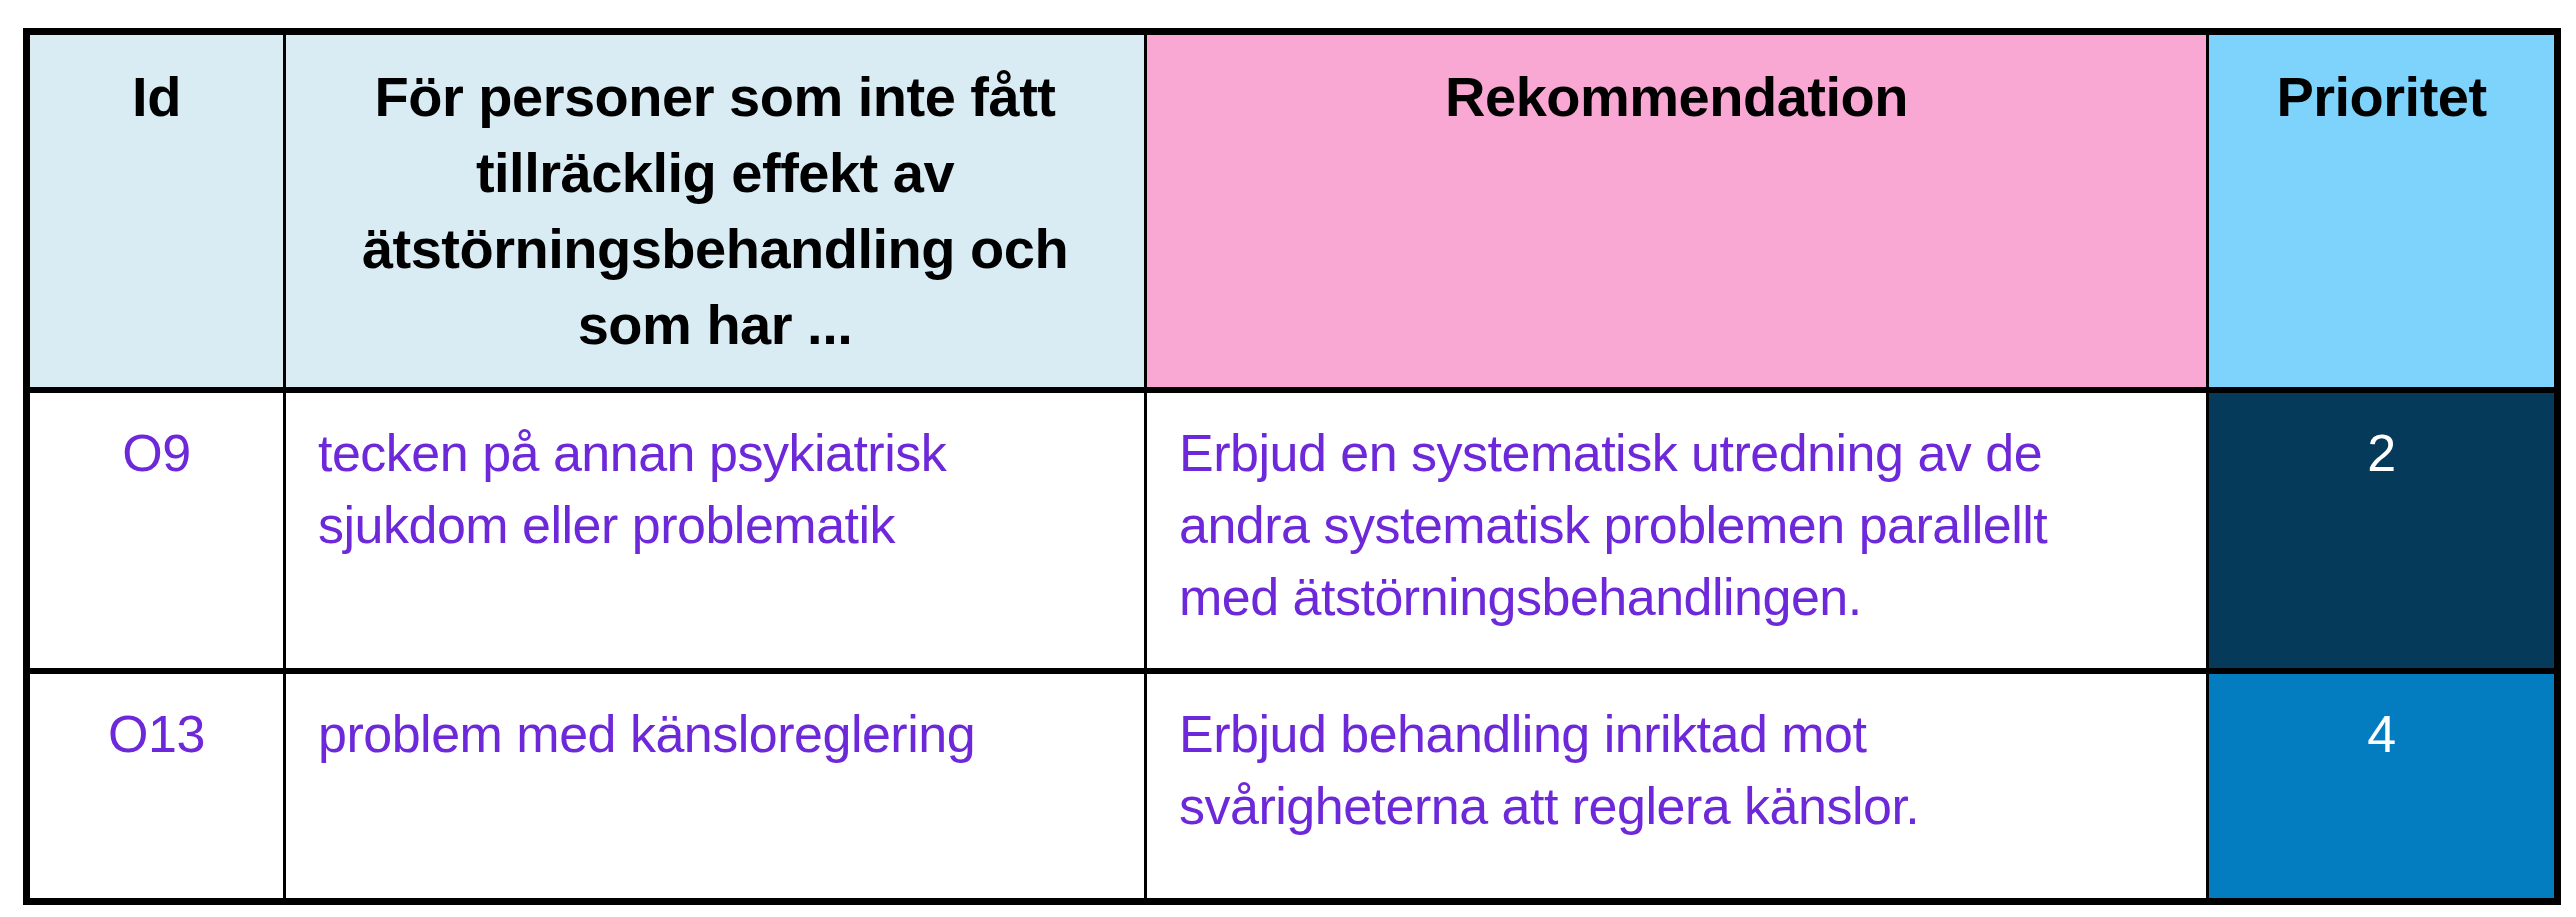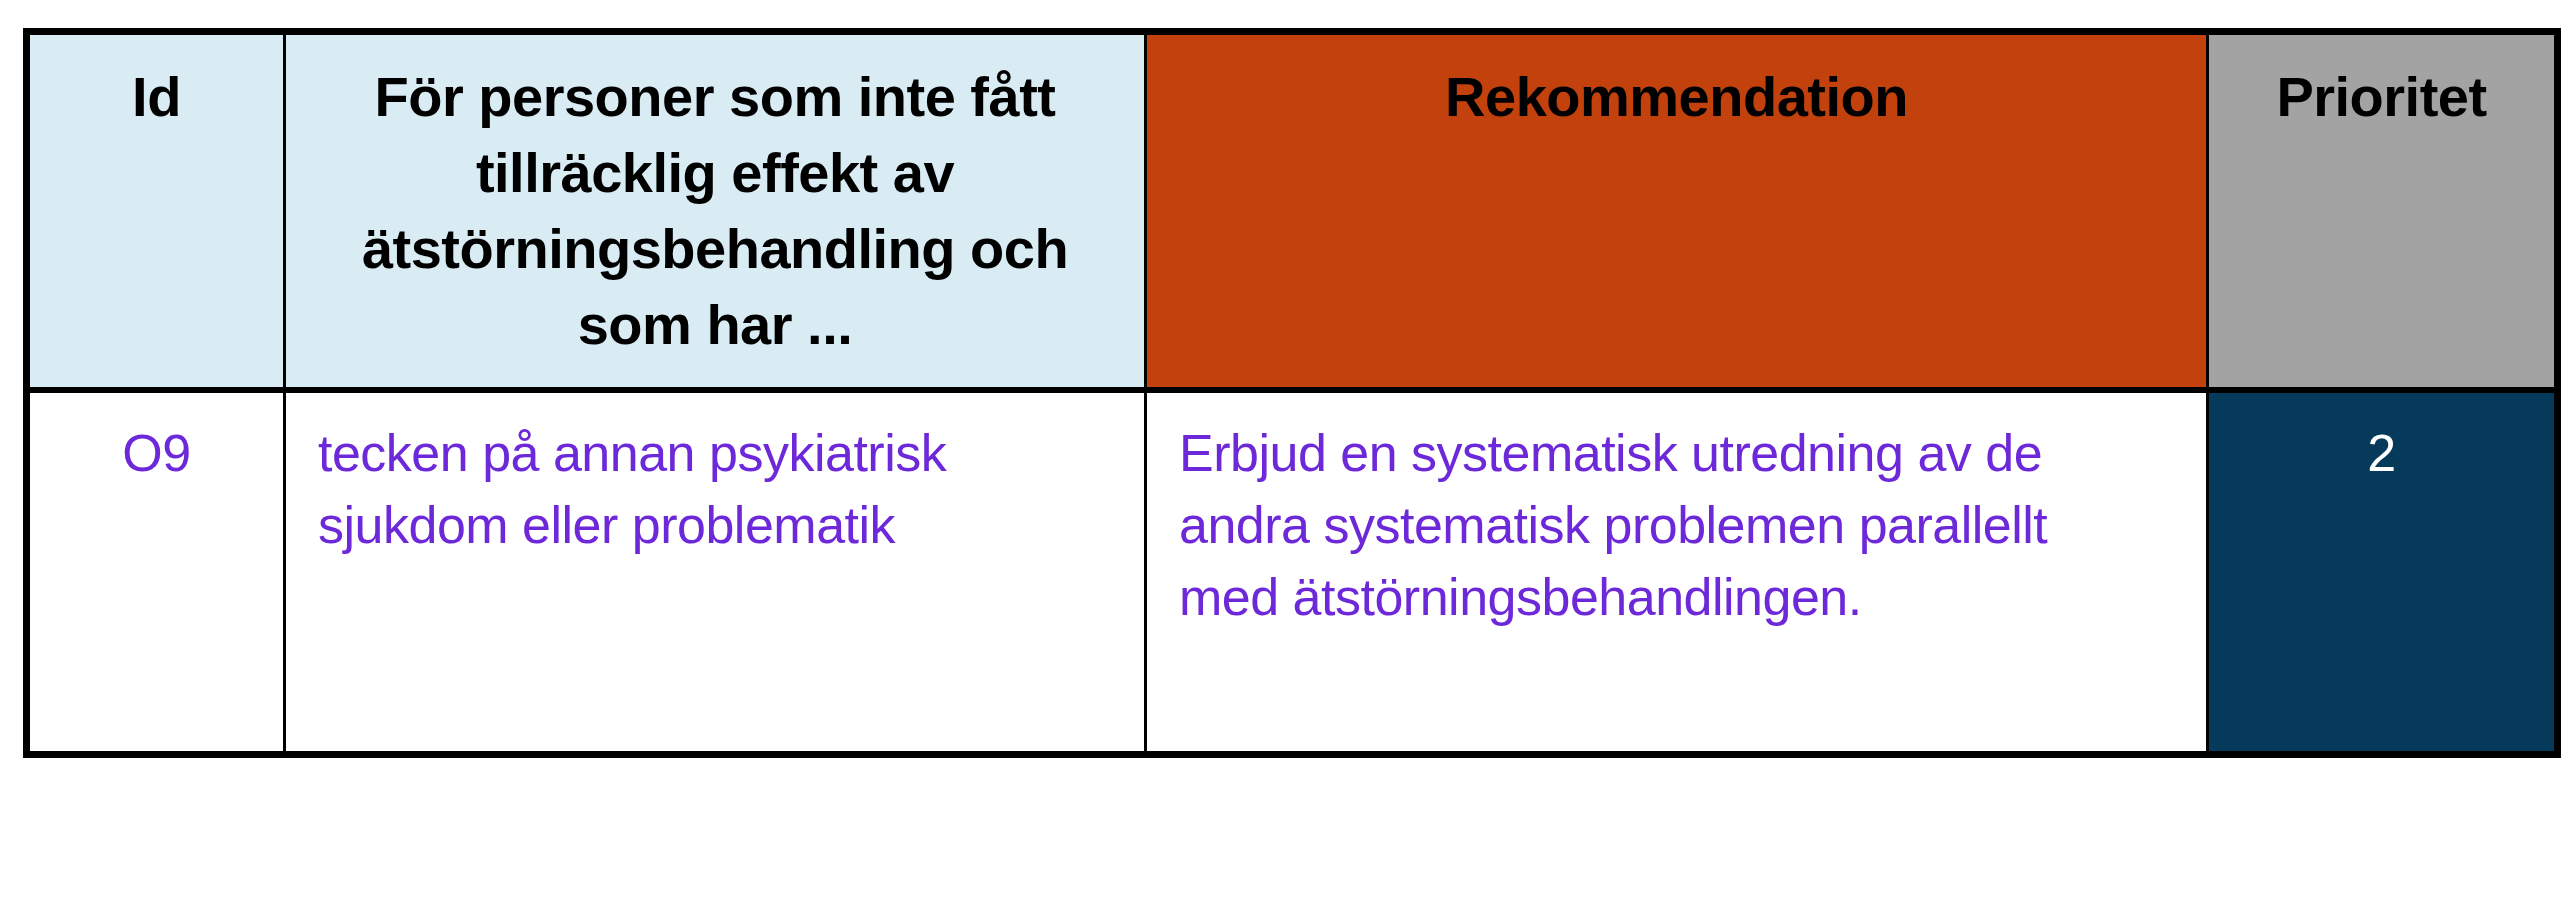--- a/index.html
+++ b/index.html
@@ -70,30 +70,37 @@
 
 <div class="canvas">
   <table class="rec-table">
     <thead>
       <tr>
         <th class="col-id center" style="background-color: rgb(217, 236, 244);">Id</th>
         <th class="col-cond" style="background-color: rgb(217, 236, 244);">För personer som inte fått
 tillräcklig effekt av
 ätstörningsbehandling och
 som har ...</th>
-        <th class="col-rec" style="background-color: #c2410c;">Rekommendation</th>
-        <th class="col-prio center" style="background-color: #a3a3a3;">Prioritet</th>
+        <th class="col-rec" style="background-color: #f9a8d4;">Rekommendation</th>
+        <th class="col-prio center" style="background-color: #7dd3fc;">Prioritet</th>
       </tr>
     </thead>
     <tbody>
       <tr style="height:281px">
         <td class="center">O9</td>
         <td>tecken på annan psykiatrisk
 sjukdom eller problematik</td>
         <td>Erbjud en systematisk utredning av de
 andra systematisk problemen parallellt
 med ätstörningsbehandlingen.</td>
         <td class="prio-cell" style="background-color: rgb(6, 58, 91);">2</td>
       </tr>
+      <tr style="height:230px">
+        <td class="center">O13</td>
+        <td>problem med känsloreglering</td>
+        <td>Erbjud behandling inriktad mot
+svårigheterna att reglera känslor.</td>
+        <td class="prio-cell" style="background-color: rgb(4, 124, 192);">4</td>
+      </tr>
     </tbody>
   </table>
 </div>
 
 
 </body></html>

